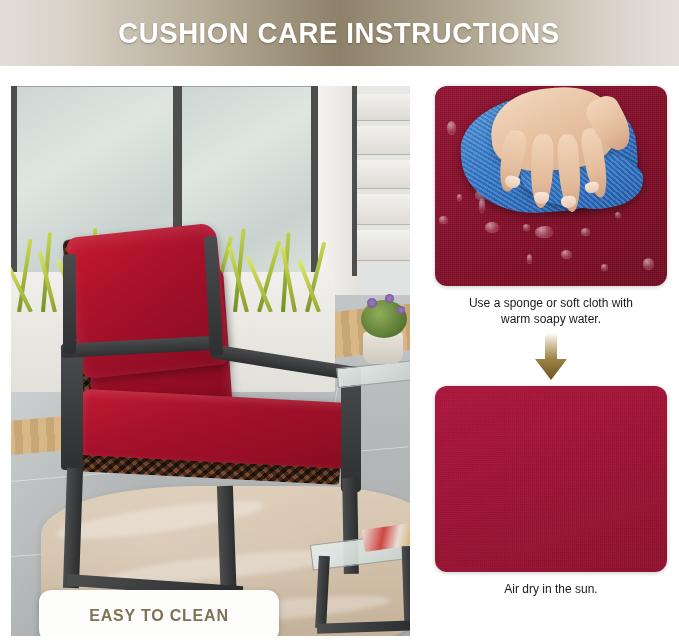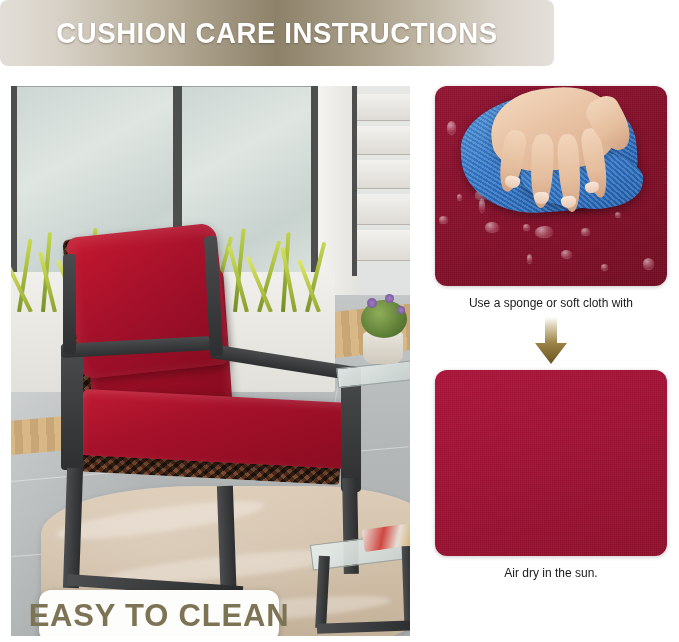--- a/index.html
+++ b/index.html
@@ -13,34 +13,33 @@
     height: 642px;
     overflow: hidden;
     font-family: "Liberation Sans", sans-serif;
     position: relative;
   }
 
   
   .header-band {
     position: absolute;
     left: 0; top: 0;
-    width: 554px;
+    width: 679px;
     height: 66px;
     background: linear-gradient(to right,
         #e2ded7 0%,
         #d8d2c8 10%,
         #b6ac97 30%,
         #8d8169 50%,
         #b6ac97 72%,
         #d9d3ca 90%,
         #e4e0d9 100%);
     display: flex;
     align-items: center;
     justify-content: center;
-    border-radius: 8px;
   }
   .header-title {
     color: #ffffff;
     font-size: 30px;
     font-weight: bold;
     letter-spacing: 0.6px;
     white-space: nowrap;
     transform: scaleX(0.92);
     text-shadow: 0 1px 2px rgba(70,60,45,0.45);
     font-family: "Liberation Sans", sans-serif;
@@ -229,21 +228,21 @@
     height: 52px;
     background: #fdfdfc;
     border-radius: 12px;
     display: flex;
     align-items: center;
     justify-content: center;
     box-shadow: 0 2px 6px rgba(0,0,0,0.22);
   }
   .badge-easy-label {
     color: #7d7355;
-    font-size: 31px;
+    font-size: 16px;
     font-weight: bold;
     letter-spacing: 0.8px;
     white-space: nowrap;
   }
 
   
   .right-col {
     position: absolute;
     left: 435px; top: 20px;
     width: 232px;
@@ -466,20 +465,21 @@
       <div class="finger" style="left:150px; top:42px; width:20px; height:70px; transform:rotate(-10deg);"></div>
       <div class="finger" style="left:158px; top:10px; width:34px; height:56px; transform:rotate(-28deg);"></div>
       <div class="nail" style="left:70px;  top:90px;  width:15px; height:12px; transform:rotate(10deg);"></div>
       <div class="nail" style="left:99px;  top:106px; width:15px; height:12px;"></div>
       <div class="nail" style="left:126px; top:110px; width:15px; height:12px; transform:rotate(-4deg);"></div>
       <div class="nail" style="left:150px; top:96px;  width:14px; height:11px; transform:rotate(-10deg);"></div>
     </div>
 
     <div class="caption">
       <div>Use a sponge or soft cloth with</div>
+      <div>warm soapy water.</div>
     </div>
 
     <div class="arrow-wrap">
       <svg class="arrow-down" width="34" height="48" viewBox="0 0 34 48">
         <defs>
           <linearGradient id="arrowGrad" x1="0" y1="0" x2="0" y2="1">
             <stop offset="0%" stop-color="#ffffff"></stop>
             <stop offset="18%" stop-color="#ded3b9"></stop>
             <stop offset="55%" stop-color="#9c8447"></stop>
             <stop offset="100%" stop-color="#6b5420"></stop>

